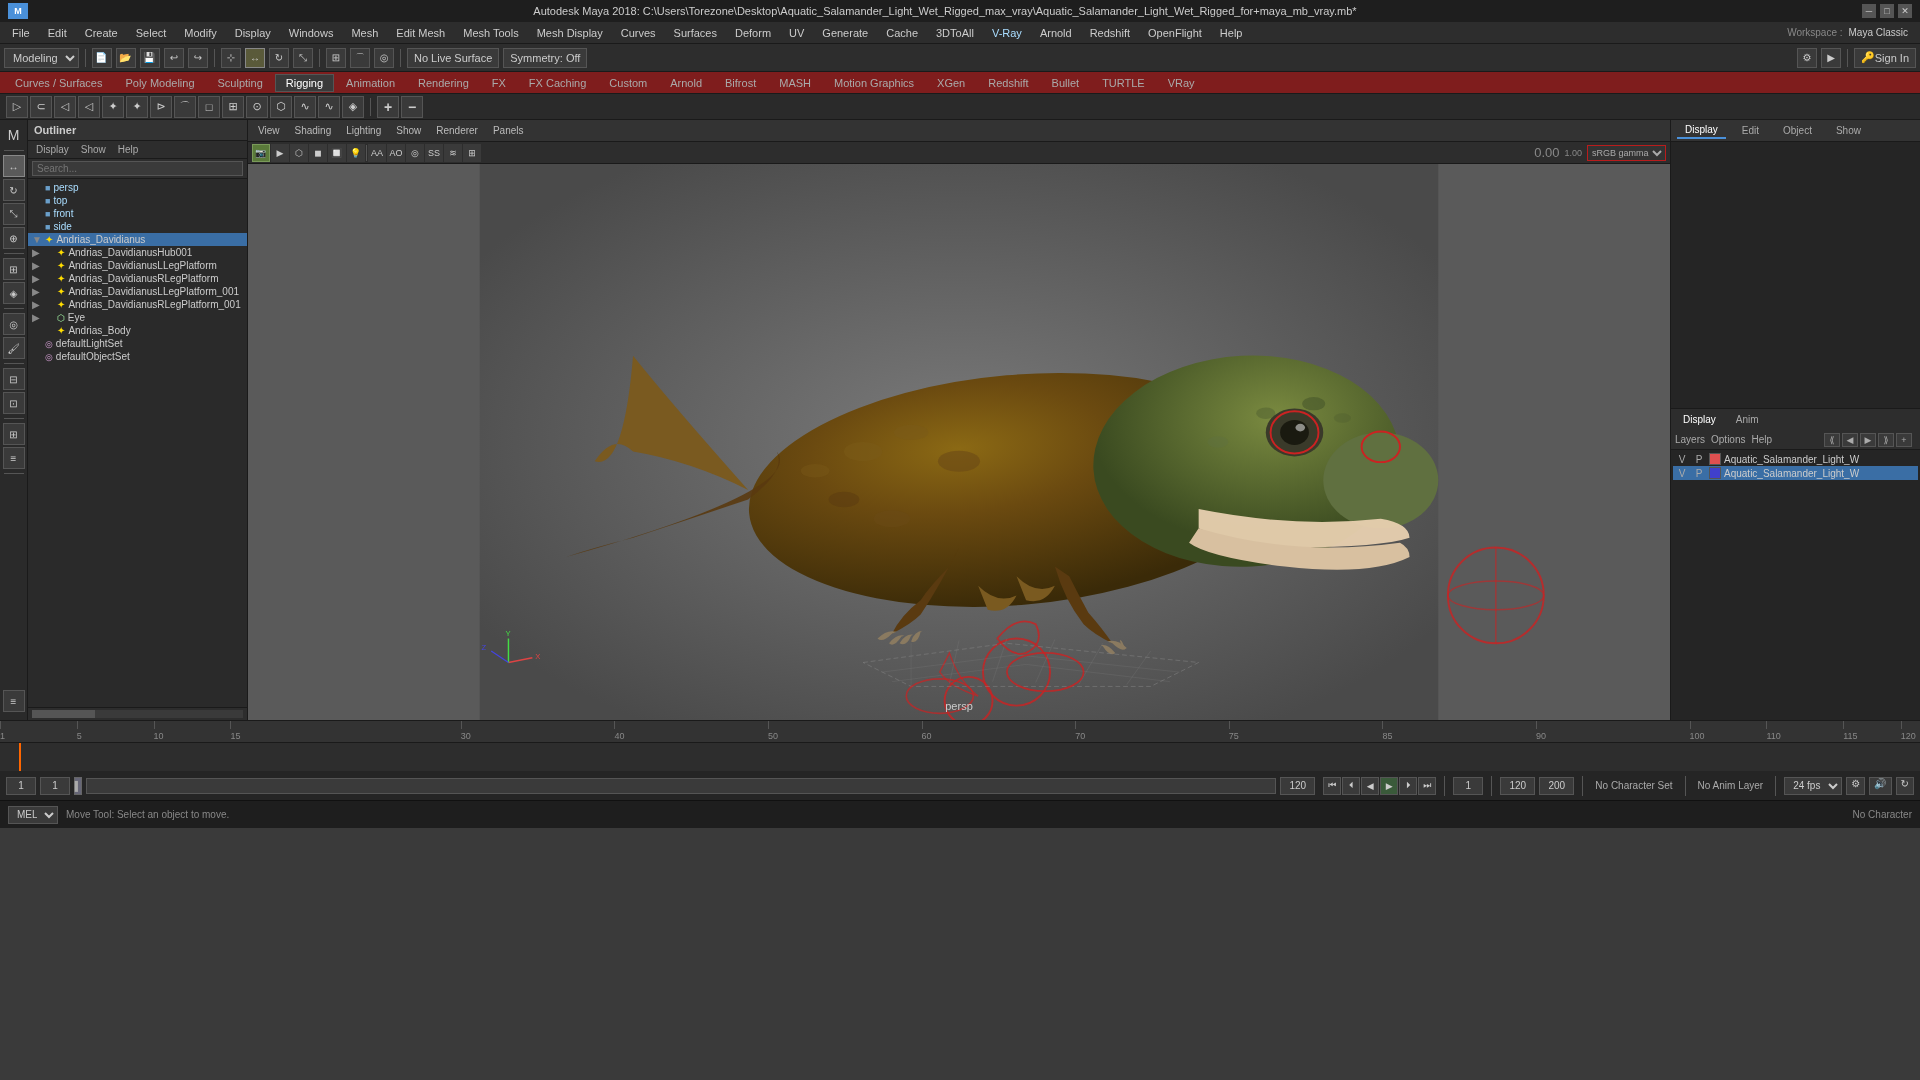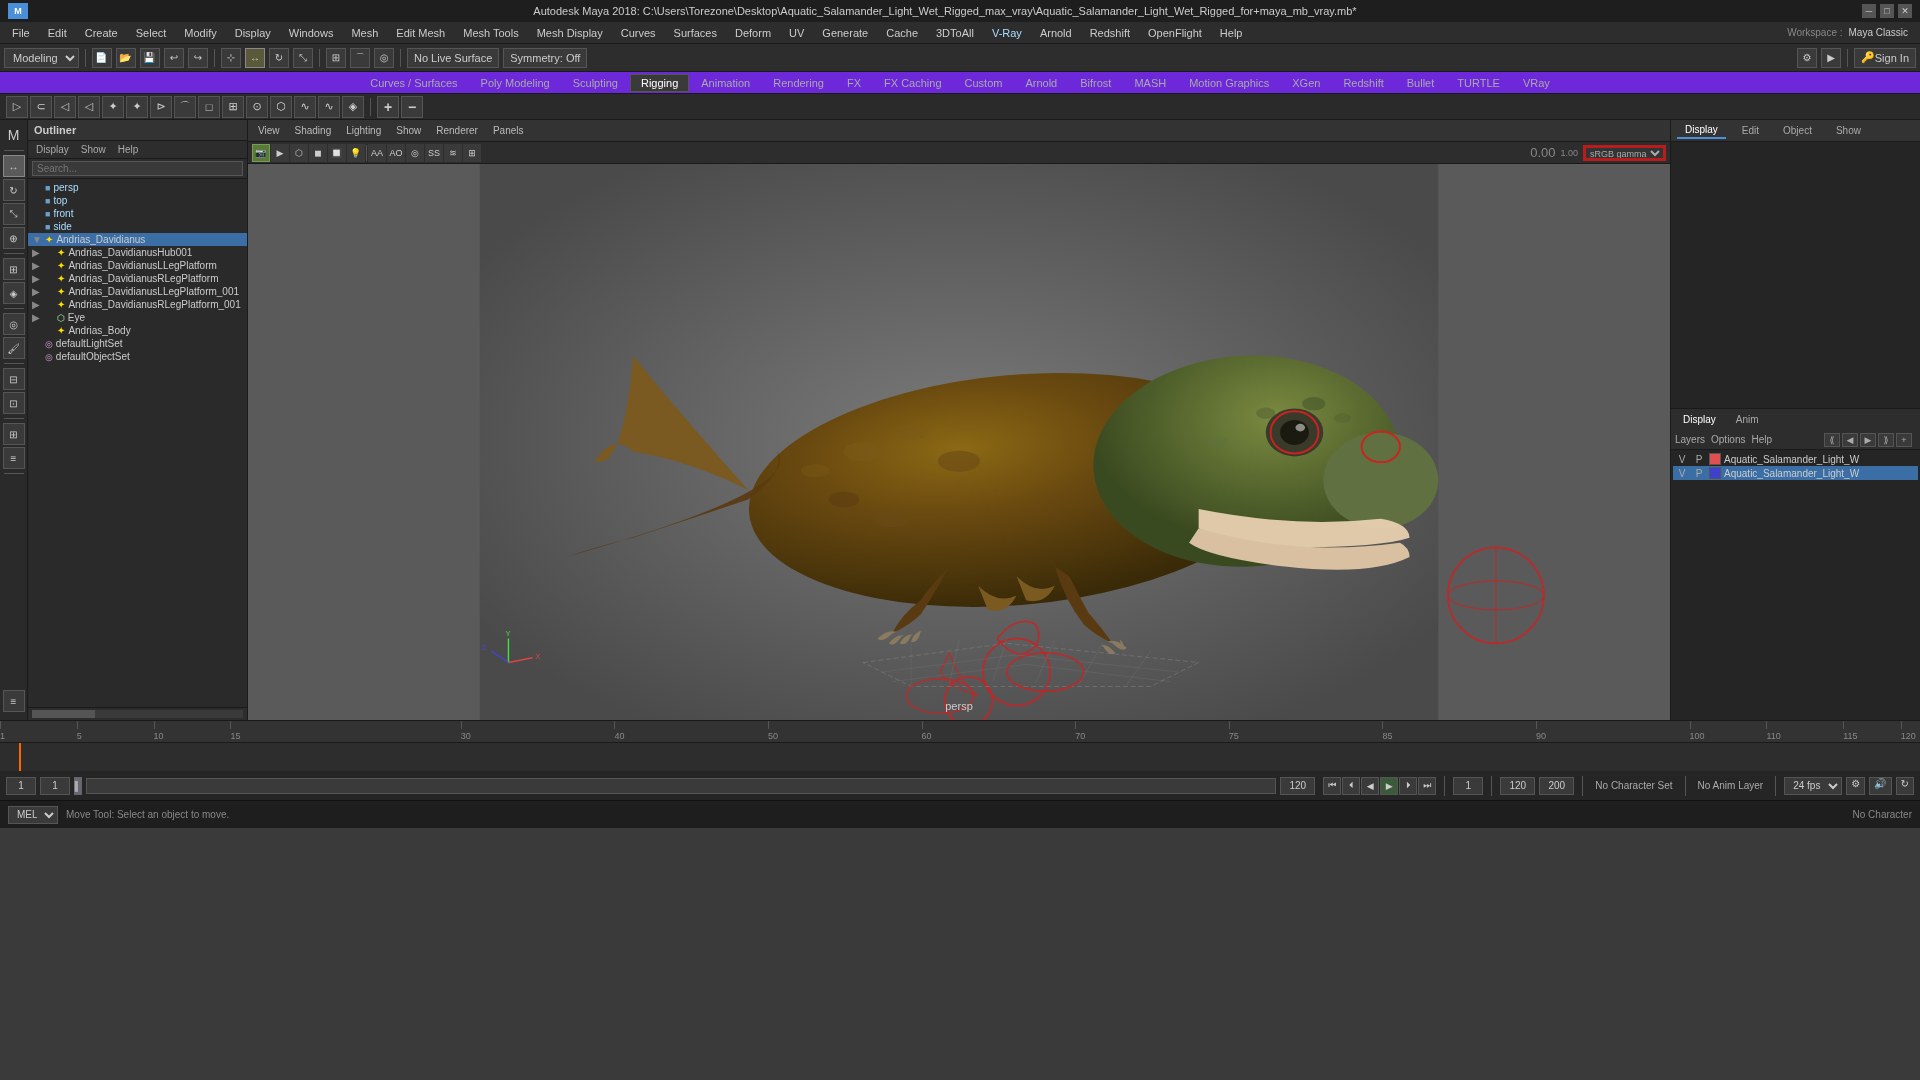--- a/index.html
+++ b/index.html
@@ -90,27 +90,26 @@
       border: 1px solid #555;
       display: flex; align-items: center; justify-content: center;
       font-size: 10px;
       color: #ccc;
       cursor: pointer;
     }
 
     
     #module-tabs {
       height: 22px;
-      background: #6d28d9;
+      background: #7f1d1d;
       display: flex;
       align-items: center;
       padding: 0 4px;
       gap: 1px;
       border-bottom: 1px solid #1a1a1a;
-      justify-content: center;
     }
     .module-tab {
       padding: 2px 10px;
       color: #aaa;
       font-size: 11px;
       cursor: pointer;
       border: 1px solid transparent;
     }
     .module-tab.active {
       color: #fff;
@@ -747,21 +746,21 @@
       <div style="width:1px;height:16px;background:#555;"></div>
       <div class="vp-icon">AA</div>
       <div class="vp-icon">AO</div>
       <div class="vp-icon">◎</div>
       <div class="vp-icon">SS</div>
       <div class="vp-icon">≋</div>
       <div class="vp-icon">⊞</div>
       <div style="flex:1;"></div>
       <span style="font-size:13px;color:#888;margin-right:4px;">0.00</span>
       <span style="font-size:9px;color:#888;margin-right:4px;">1.00</span>
-      <select style="background:#333;border:3px solid #b91c1c;color:#aaa;font-size:9px;height:16px;">
+      <select style="background:#333;border:1px solid #b91c1c;color:#aaa;font-size:9px;height:16px;">
         <option>sRGB gamma</option>
       </select>
     </div>
 
     <div id="viewport-canvas">
       <div id="salamander-container">
         <svg viewBox="0 0 1000 580" xmlns="http://www.w3.org/2000/svg">
 
           <defs>
             <radialGradient id="bgGrad" cx="50%" cy="50%" r="60%">

